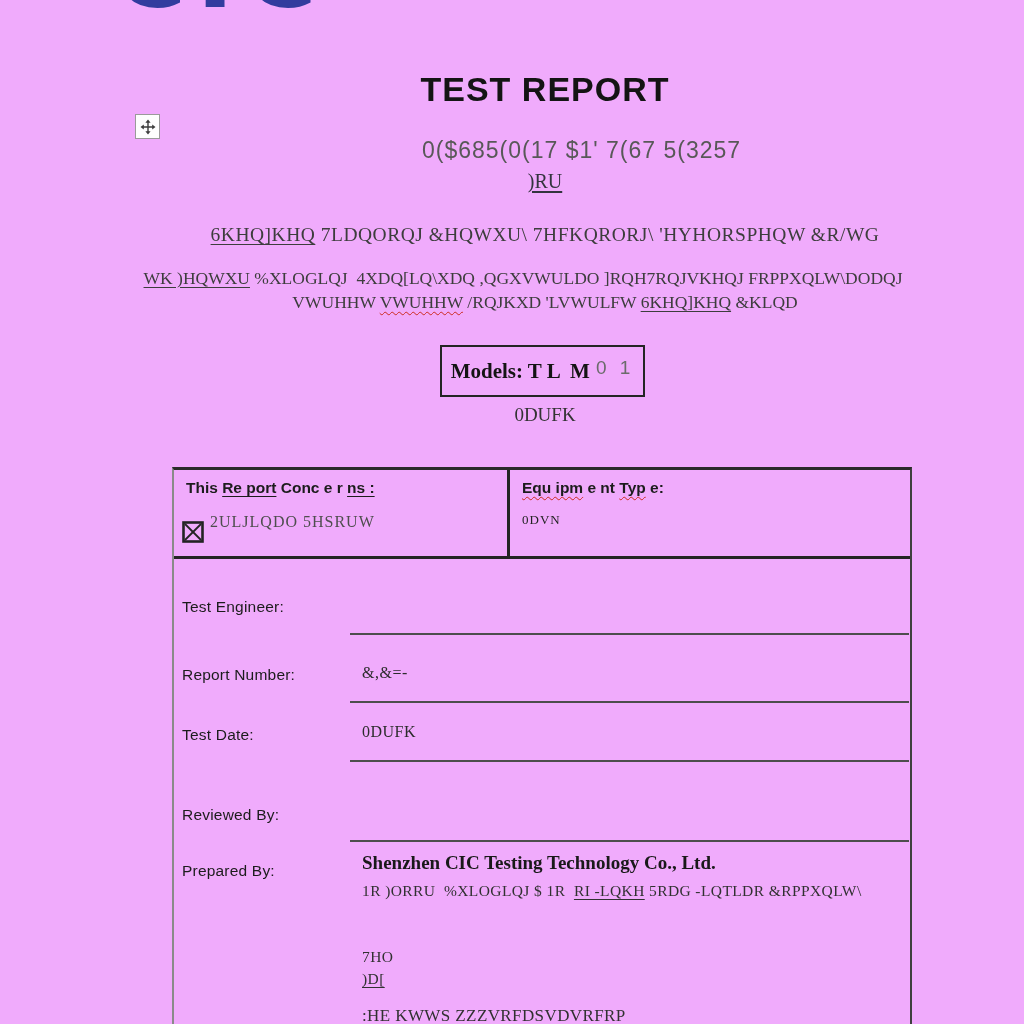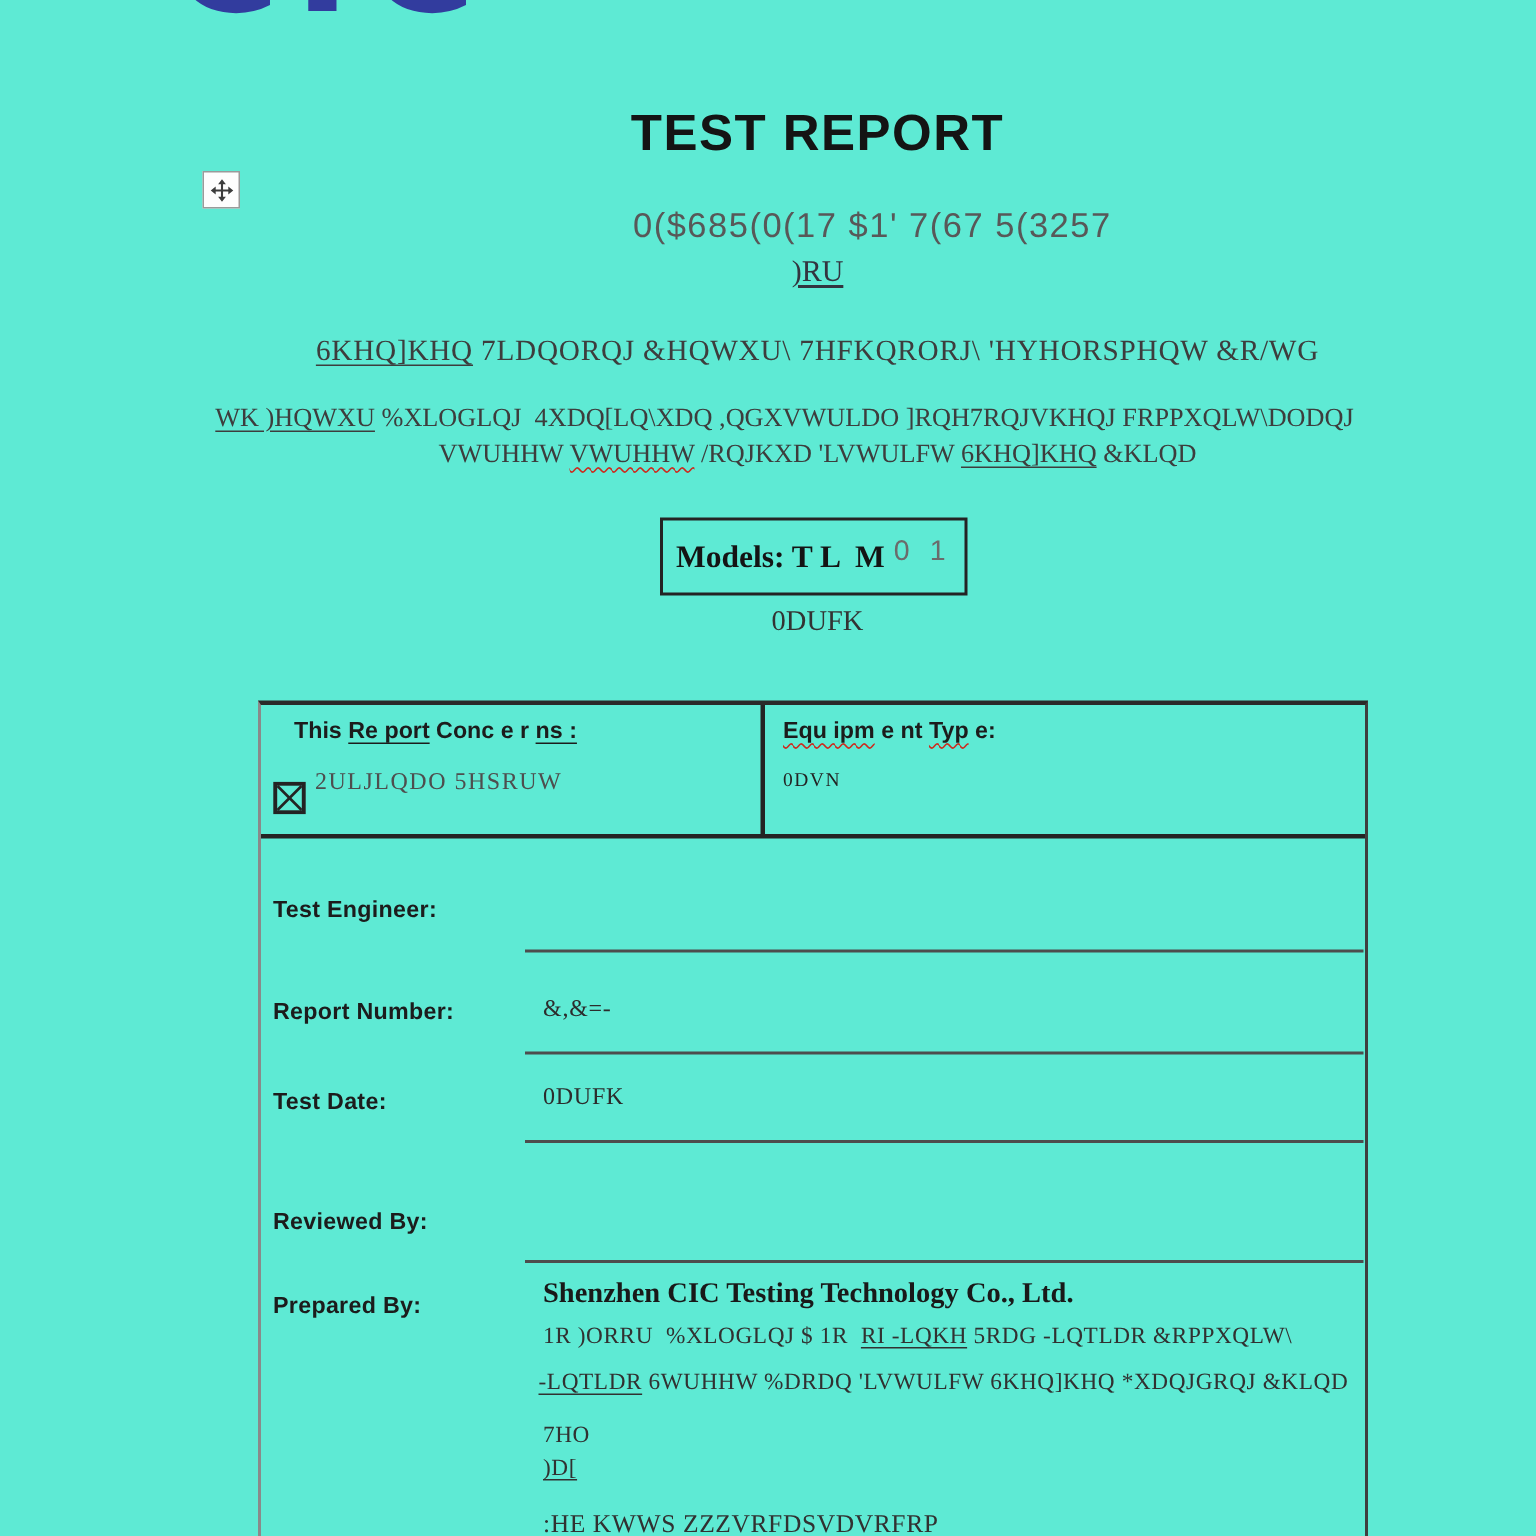--- a/index.html
+++ b/index.html
@@ -1,16 +1,16 @@
 <!DOCTYPE html>
 <html><head>
 <meta charset="utf-8">
 <style>
   html,body{margin:0;padding:0;background:#fff;}
-  .page{position:relative;width:1024px;height:1024px;background:#5eead4;overflow:hidden;
+  .page{position:relative;width:1024px;height:1024px;background:#f0abfc;overflow:hidden;
         font-family:"Liberation Sans",sans-serif;color:#222;}
   .abs{position:absolute;}
   span{white-space:pre;}
 
   
   .logo-clip{left:113px;top:0;width:230px;height:17px;overflow:hidden;}
   .logo-text{position:absolute;left:0;top:-86px;font-family:"DejaVu Sans",sans-serif;
              font-weight:900;font-size:100px;letter-spacing:10px;color:#323c9e;}
 
   
@@ -36,28 +36,28 @@
               display:flex;align-items:center;justify-content:center;}
   .models-main{font-family:"Liberation Serif",serif;font-weight:bold;font-size:21px;color:#141414;}
   .models-suffix{font-size:19px;color:#6b6b6b;letter-spacing:4px;margin-left:6px;position:relative;top:-3px;}
   .march1{left:0;top:404px;width:1090px;text-align:center;font-size:19px;color:#333;}
 
   .rtable{left:172px;top:467px;width:736px;height:557px;
           border-top:3px solid #2a2a2a;border-left:2px solid #8a8a8a;border-right:2px solid #3f3f3f;}
   .thead{position:absolute;left:0;top:0;right:0;height:86px;border-bottom:3px solid #242424;}
   .cell-left{position:absolute;left:0;top:0;width:333px;height:100%;border-right:3px solid #242424;}
   .cell-right{position:absolute;left:336px;top:0;right:0;height:100%;}
-  .cell-title{position:absolute;left:22px;top:9px;font-weight:bold;font-size:15.5px;color:#1c1c1c;}
+  .cell-title{position:absolute;left:12px;top:9px;font-weight:bold;font-size:15.5px;color:#1c1c1c;}
   .chk{position:absolute;left:8px;top:51px;}
   .orig-label{position:absolute;left:36px;top:43px;font-family:"Liberation Serif",serif;
               font-size:16px;color:#4e4e4e;letter-spacing:1px;}
   .equip-val{position:absolute;left:12px;top:42px;font-family:"Liberation Serif",serif;
              font-size:13px;color:#232323;letter-spacing:1px;}
 
-  .lbl{position:absolute;left:8px;font-weight:bold;font-size:15.5px;color:#1c1c1c;letter-spacing:.2px;}
+  .lbl{position:absolute;left:8px;font-weight:normal;font-size:15.5px;color:#1c1c1c;letter-spacing:.2px;}
   .val{position:absolute;left:188px;font-family:"Liberation Serif",serif;font-size:16px;color:#2c2c2c;letter-spacing:.5px;}
   .fline{position:absolute;left:176px;right:1px;height:2px;background:#4d4d4d;}
 
   .prep-company{position:absolute;left:188px;top:382px;font-family:"Liberation Serif",serif;
                 font-weight:bold;font-size:19px;color:#191919;}
   .prep-line{position:absolute;font-family:"Liberation Serif",serif;font-size:15.5px;color:#313131;letter-spacing:.4px;}
 </style>
 </head>
 <body>
 
@@ -133,23 +133,20 @@
 
     <div class="lbl" style="top:336px;">Reviewed By:</div>
     <div class="fline" style="top:370px;"></div>
 
     <div class="lbl" style="top:392px;">Prepared By:</div>
     <div class="prep-company">Shenzhen CIC Testing Technology Co., Ltd.</div>
 
     <div class="prep-line" style="left:188px;top:412px;">
       <span>1R )ORRU  %XLOGLQJ $ 1R  </span><span class="wavy-b">RI -LQKH</span><span> 5RDG -LQTLDR &amp;RPPXQLW\</span>
     </div>
-    <div class="prep-line" style="left:185px;top:443px;">
-      <span class="wavy-b">-LQTLDR</span><span> 6WUHHW %DRDQ 'LVWULFW 6KHQ]KHQ *XDQJGRQJ &amp;KLQD</span>
-    </div>
     <div class="prep-line" style="left:188px;top:478px;">7HO</div>
     <div class="prep-line" style="left:188px;top:500px;">
       <span class="wavy-b">)D[</span>
     </div>
     <div class="prep-line" style="left:188px;top:536px;font-size:17px;">:HE KWWS ZZZVRFDSVDVRFRP</div>
 
   </div>
 
 </div>
 

